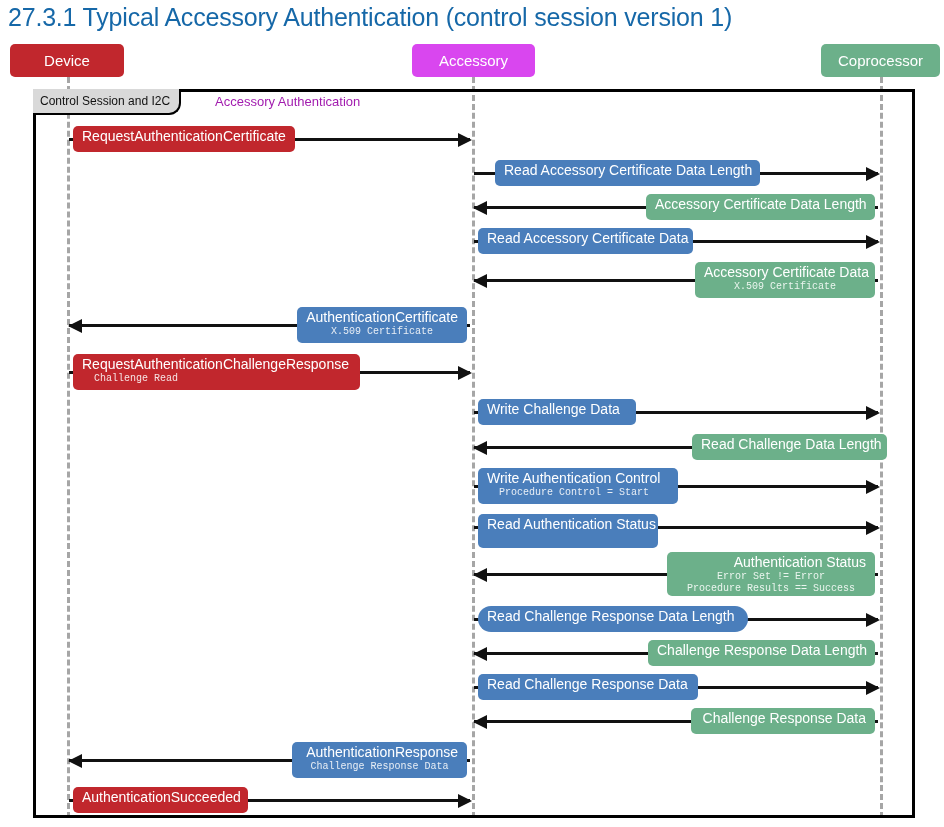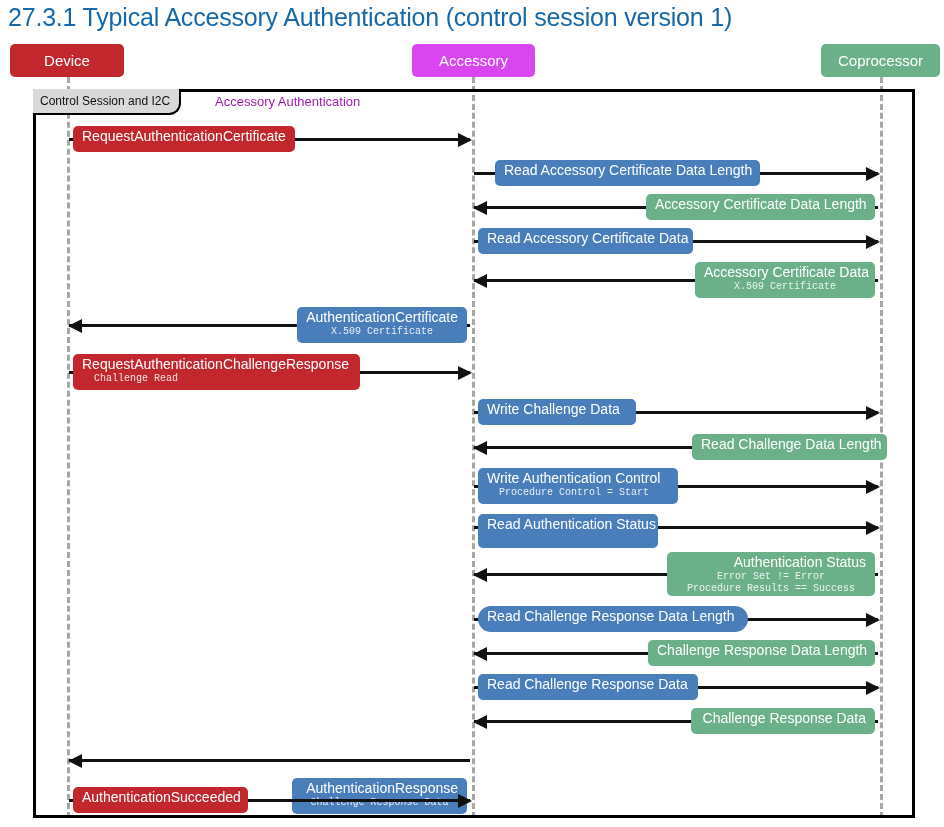--- a/index.html
+++ b/index.html
@@ -250,21 +250,21 @@
     <div class="label-box blue" style="width: 220px; height: 26px; top: 674px; left: 478px;">
       <span class="lb-title align-left">Read Challenge Response Data</span>
     </div>
     <div class="arrow-line" style="left: 474px; top: 720px; width: 404px;"></div>
     <div class="arrow-head left" style="top: 714.5px; left: 473px;"></div>
     <div class="label-box green" style="width: 184px; height: 26px; top: 708px; left: 691px;">
       <span class="lb-title align-right">Challenge Response Data</span>
     </div>
     <div class="arrow-line" style="left: 69px; top: 759px; width: 401px;"></div>
     <div class="arrow-head left" style="top: 753.5px; left: 68px;"></div>
-    <div class="label-box blue" style="width: 175px; height: 36px; top: 742px; left: 292px; margin-top: 36px;">
+    <div class="label-box blue" style="width: 175px; height: 36px; top: 742px; left: 292px;">
       <span class="lb-title align-right">AuthenticationResponse</span>
       <span class="lb-sub sub-center">Challenge Response Data</span>
     </div>
     <div class="arrow-line" style="left: 69px; top: 799px; width: 401px;"></div>
     <div class="arrow-head right" style="top: 793.5px; left: 458px;"></div>
     <div class="label-box red" style="width: 175px; height: 26px; top: 787px; left: 73px;">
       <span class="lb-title align-left">AuthenticationSucceeded</span>
     </div>
   </div>
 

